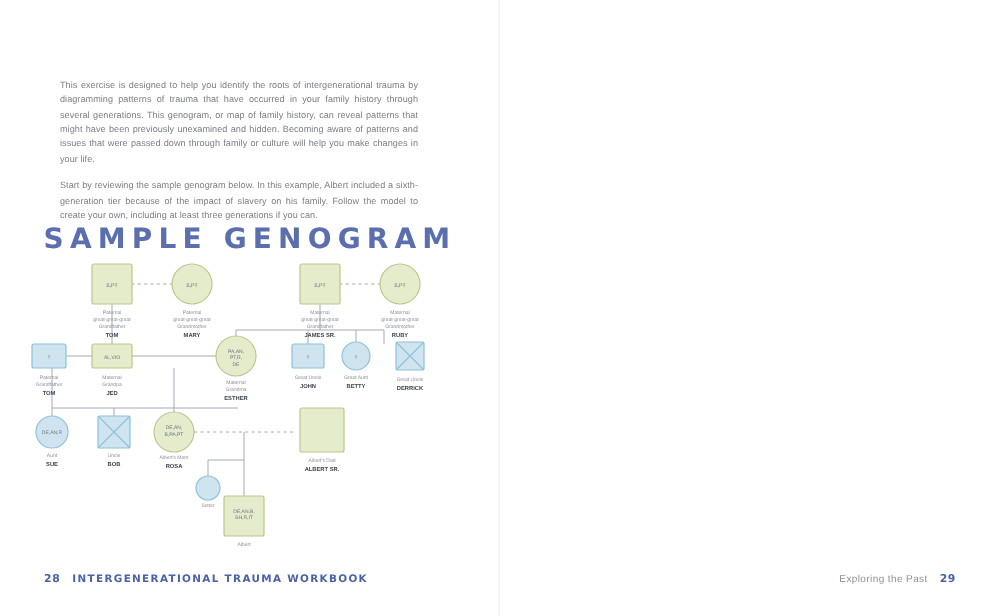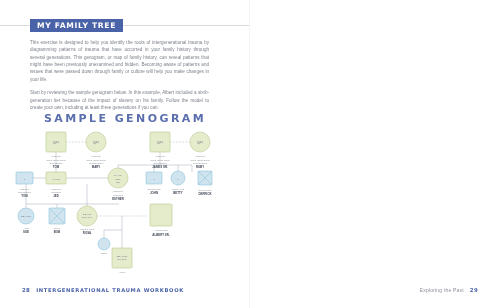--- a/index.html
+++ b/index.html
@@ -32,21 +32,21 @@
   p.body{
     margin:0 0 6px 0;
     font-size:4.55px;line-height:1.62;
     color:#7b8089;text-align:justify;
     letter-spacing:.005em;
   }
 
   .section-title{
     position:absolute;left:0;top:112px;width:250px;text-align:center;
     font-family:"DejaVu Sans", sans-serif;
-    font-size:11px;font-weight:700;letter-spacing:.22em;
+    font-size:14px;font-weight:700;letter-spacing:.22em;
     color:#5b6fae;
   }
 
   
   .geno{position:absolute;left:0;top:126px;width:250px;height:152px;}
   .geno svg{display:block;}
 
   .nlabel{font-size:2.5px;fill:#8b9099;font-family:"Liberation Sans",sans-serif;}
   .nname{font-size:2.9px;fill:#3f4654;font-weight:bold;font-family:"Liberation Sans",sans-serif;}
   .ncode{font-size:2.6px;fill:#5f6a7d;font-family:"Liberation Sans",sans-serif;}
@@ -67,24 +67,20 @@
 
   .gutter{position:absolute;left:249px;top:0;width:2px;height:308px;background:linear-gradient(to right,#fafafa,#f1f1f2,#fafafa);}
 </style>
 </head>
 <body>
 
 <div class="spread">
 
   <div class="page page-left">
 
-    <div class="hdr-wrap">
-      <div class="hdr-rule"></div>
-      <div class="hdr-chip">MY FAMILY TREE</div>
-    </div>
 
     <div class="lcol">
       <p class="body">This exercise is designed to help you identify the roots of intergenerational trauma by diagramming patterns of trauma that have occurred in your family history through several generations. This genogram, or map of family history, can reveal patterns that might have been previously unexamined and hidden. Becoming aware of patterns and issues that were passed down through family or culture will help you make changes in your life.</p>
       <p class="body">Start by reviewing the sample genogram below. In this example, Albert included a sixth-generation tier because of the impact of slavery on his family. Follow the model to create your own, including at least three generations if you can.</p>
     </div>
 
     <div class="section-title">SAMPLE GENOGRAM</div>
 
     <div class="geno">
       <svg width="250" height="152" viewBox="0 0 250 152" xmlns="http://www.w3.org/2000/svg">

